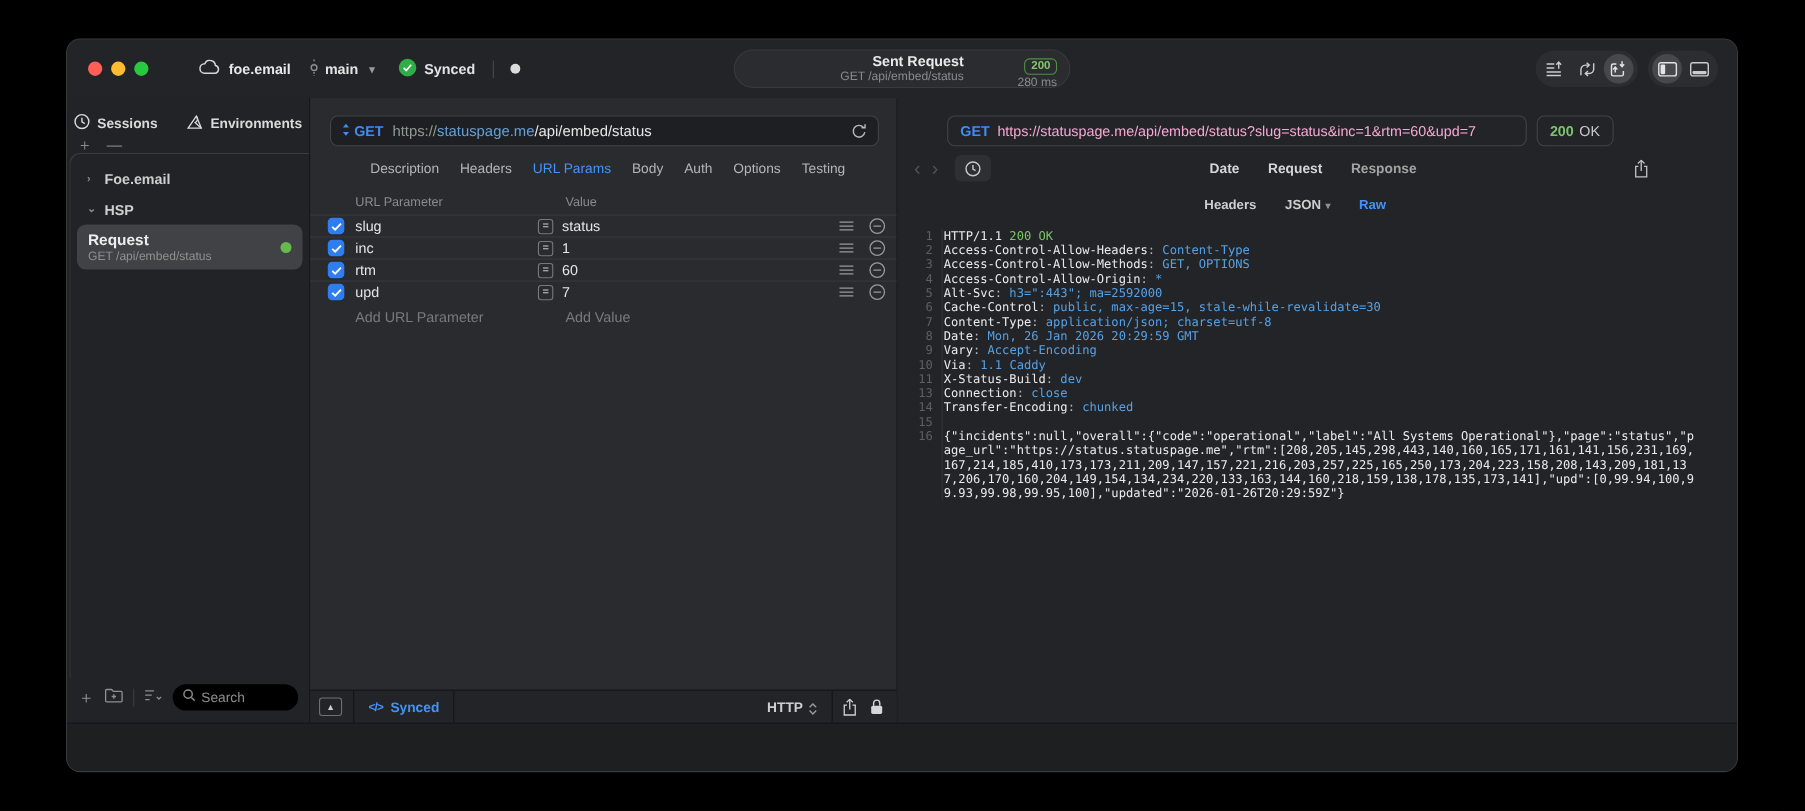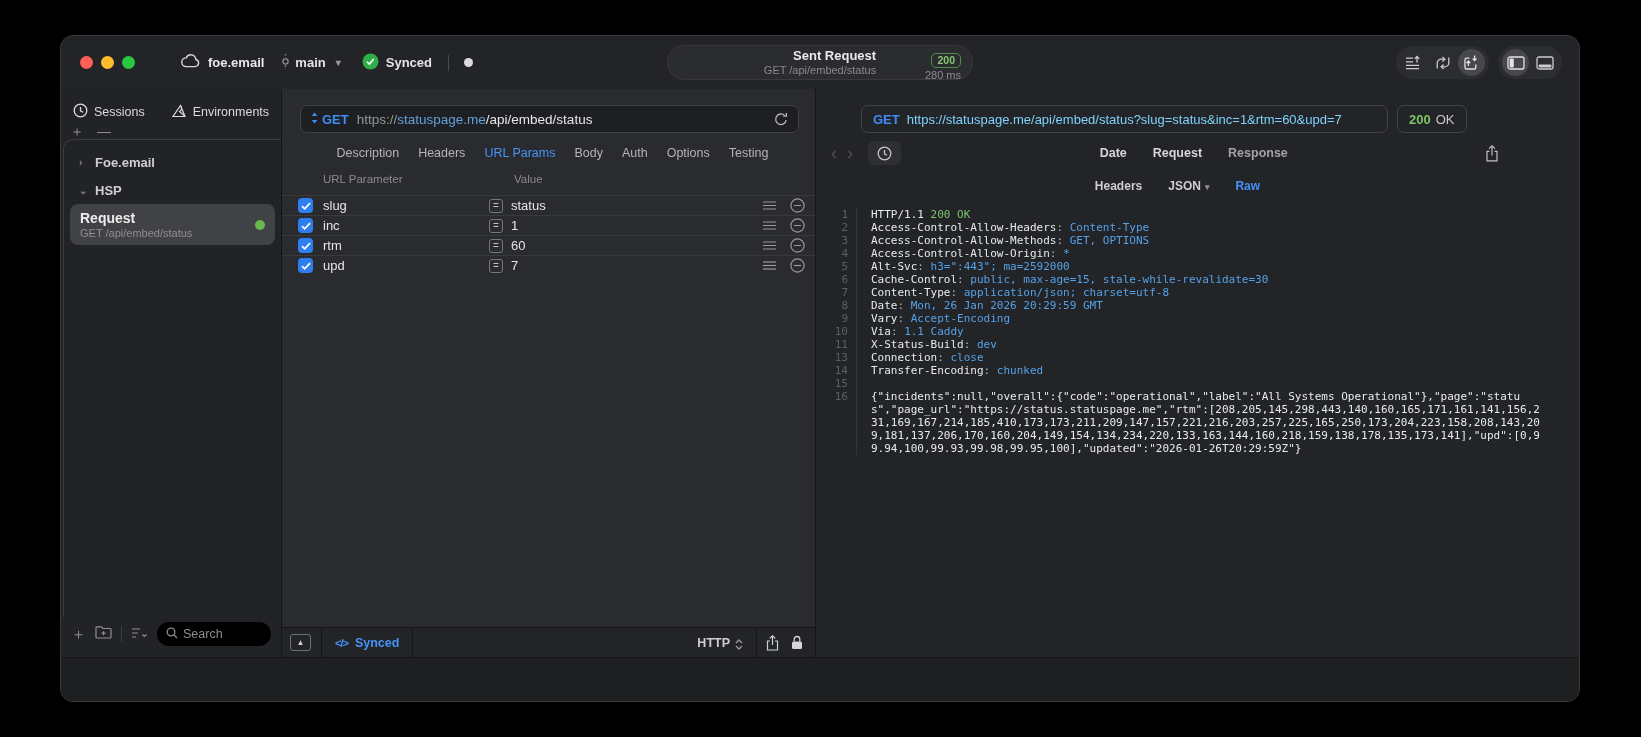--- a/index.html
+++ b/index.html
@@ -30,21 +30,21 @@
   .ig-btn{width:27px;height:27px;border-radius:50%;display:flex;align-items:center;justify-content:center;color:#cbcbcd}
   .ig-btn.active{background:#47484c}
 
   
   .main{flex:0 0 568px;display:flex}
   .bottom-strip{flex:1;background:#1e1f21;border-top:1px solid #161618}
 
   
   .sidebar{flex:0 0 221px;display:flex;flex-direction:column;border-right:1px solid #161618;background:#222327}
   .side-tabs{margin-top:12px;height:22px;display:flex;justify-content:center;gap:26px;align-items:center}
-  .side-tab{display:flex;gap:6px;align-items:center;color:#dadada;font-size:12.5px;font-weight:400}
+  .side-tab{display:flex;gap:6px;align-items:center;color:#dadada;font-size:12.5px;font-weight:700}
   .pm-row{height:16px;display:flex;gap:13px;padding-left:9px;align-items:center;color:#8d8d8d;font-size:14px}
   .pm-row span{line-height:10px}
   .tree-panel{flex:1;margin-left:2px;border-left:1px solid #3b3c3f;border-top:1px solid #3b3c3f;border-radius:10px 0 0 0;padding-top:8px}
   .tree-row{height:28px;display:flex;align-items:center;gap:8px;padding-left:15px;color:#cfcfcf;font-size:13px;font-weight:700}
   .tree-chev{color:#8b8b8b;font-size:10px;width:8px}
   .req-card{margin:0 6px 0 6px;background:#404245;border-radius:8px;padding:6px 10px;display:flex;align-items:center}
   .req-title{font-size:14px;font-weight:700;color:#ededed;line-height:17px}
   .req-sub{font-size:11px;color:#8f8f8f}
   .req-dot{width:10px;height:10px;border-radius:50%;background:#65b94d;margin-left:auto}
   .side-footer{flex:0 0 40px;display:flex;align-items:center;gap:9px;padding:0 10px 6px 10px;color:#8f8f8f}
@@ -55,21 +55,21 @@
 
   
   .editor{flex:0 0 534px;display:flex;flex-direction:column;background:#2a2b2e;border-right:1px solid #161618}
   .url-row{padding:16px 16px 0 18px}
   .url-bar{height:28px;border:1px solid #424347;background:#1e1f22;border-radius:7px;display:flex;align-items:center;padding:0 10px;font-size:13.5px}
   .method{color:#3f8cf6;font-weight:700;font-size:13px;margin:0 8px 0 4px}
   .u-scheme{color:#929a93}.u-host{color:#64a0d8}.u-path{color:#e6e6e6}
   .refresh{margin-left:auto;color:#b9b9b9;display:flex}
   .editor-tabs{height:40px;display:flex;align-items:center;justify-content:center;gap:19px;font-size:12.5px;color:#b4b4b6;padding-left:8px}
   .editor-tab.active{color:#4493f8}
-  .t-head{height:22px;display:flex;font-size:11.5px;color:#8b8b8d;padding-left:41px}
+  .t-head{height:22px;display:flex;align-items:center;font-size:11.5px;color:#8b8b8d;padding-left:41px}
   .h-param{width:191px}
   .p-row{height:20px;display:flex;align-items:center;padding:0 10px 0 16px;border-top:1px solid #38393c;font-size:13px;color:#e5e5e5}
   .p-row:last-of-type{border-bottom:1px solid #38393c}
   .cb{flex:0 0 15px;height:15px;border-radius:4px;background:#2e7ef0;display:flex;align-items:center;justify-content:center;margin-right:10px}
   .col-name{width:166px}
   .eq{flex:0 0 14px;height:14px;border:1px solid #77787a;border-radius:3px;color:#c4c4c6;font-size:10px;line-height:12px;text-align:center;margin-right:8px}
   .col-value{flex:1}
   .ham{margin-right:14px;display:flex;color:#9a9a9c}
   .minusc{display:flex;color:#9a9a9c}
   .add-row{height:26px;display:flex;align-items:center;padding-left:41px;font-size:13px;color:#7a7a7c}
@@ -80,36 +80,36 @@
   .preview{display:flex;align-items:center;gap:7px;color:#4493f8;padding:0 13px;font-weight:600}
   .code-glyph{font-size:11px;font-weight:700;letter-spacing:-1px}
   .http-sel{margin-left:auto;display:flex;align-items:flex-end;gap:5px;padding-right:13px;font-weight:600}
   .mf-ic{display:flex;color:#cfcfcf;margin:0 9px}
 
   
   .response{flex:1;display:flex;flex-direction:column;background:#232428}
   .resp-top{padding:16px 0 0 45px;display:flex;align-items:center}
   .resp-url-pill{width:527px;height:28px;border:1px solid #424347;border-radius:7px;display:flex;align-items:center;padding:0 11px;font-size:13px;gap:7px;white-space:nowrap;overflow:hidden}
   .resp-method{color:#3f8cf6;font-weight:700}
-  .resp-url{color:#7dd3fc}
+  .resp-url{color:#f9a8d4}
   .status-pill{margin-left:9px;height:28px;border:1px solid #424347;border-radius:7px;display:flex;align-items:center;padding:0 11px;gap:5px;font-size:13px}
   .sc{color:#7cc569;font-weight:700}.st{color:#c9c9c9}
   .resp-nav{height:40px;display:flex;align-items:center;position:relative;padding-left:10px}
   .nav-chev{color:#525254;font-size:18px;line-height:18px;padding:0 5px}
   .clock-btn{margin-left:10px;width:33px;height:24px;background:#2e2f32;border-radius:6px;display:flex;align-items:center;justify-content:center;color:#c7c7c9}
   .resp-tabs{position:absolute;left:50%;transform:translateX(-52%);display:flex;gap:26px;font-size:12.5px;color:#d6d6d6;font-weight:600}
   .resp-tab.active{color:#a3a3a3}
   .share-top{position:absolute;right:80px;color:#c3c3c5;display:flex}
   .resp-subtabs{height:26px;display:flex;justify-content:center;gap:26px;font-size:12px;color:#cecece;align-items:center;transform:translateX(-20px);font-weight:600}
   .resp-subtab.active{color:#4493f8}
   .json-chev{color:#8f8f8f;font-size:9px;margin-left:4px}
   .code{flex:1;overflow:hidden;padding-top:9px;font-family:"DejaVu Sans Mono",monospace;font-size:11px;line-height:13px}
   .code-line{display:flex;align-items:stretch}
   .ln{flex:0 0 41px;text-align:right;padding-right:8px;color:#5b6064;border-right:1px solid #34363a}
-  .lt{margin-left:14px;flex:1;white-space:pre-wrap;word-break:break-all;padding-right:36px}
+  .lt{margin-left:1px;flex:1;white-space:pre-wrap;word-break:break-all;padding-right:36px}
   .c-k{color:#e8eaec}.c-v{color:#55a1e5}.c-g{color:#7cc569}.c-d{color:#b2b7ba}
 </style>
 </head>
 <body>
 
 <div class="window">
 
   <div class="titlebar">
     <div class="lights">
       <div class="light l-red"></div>
@@ -377,20 +377,24 @@
               <line x1="0" y1="8" x2="13" y2="8"></line>
             </svg>
           </span>
         <span class="minusc">
             <svg width="15" height="15" viewBox="0 0 15 15" fill="none" stroke="currentColor" stroke-width="1.2">
               <circle cx="7.5" cy="7.5" r="6.6"></circle>
               <line x1="4" y1="7.5" x2="11" y2="7.5"></line>
             </svg>
           </span>
       </div>
+      <div class="add-row">
+        <span class="add-param">Add URL Parameter</span>
+        <span>Add Value</span>
+      </div>
 
       <div class="mid-footer">
         <div class="tri-box">▲</div>
         <div class="mf-div"></div>
         <div class="preview">
           <span class="code-glyph">&lt;/&gt;</span>
           <span>Synced</span>
         </div>
         <div class="mf-div"></div>
         <div class="http-sel">

